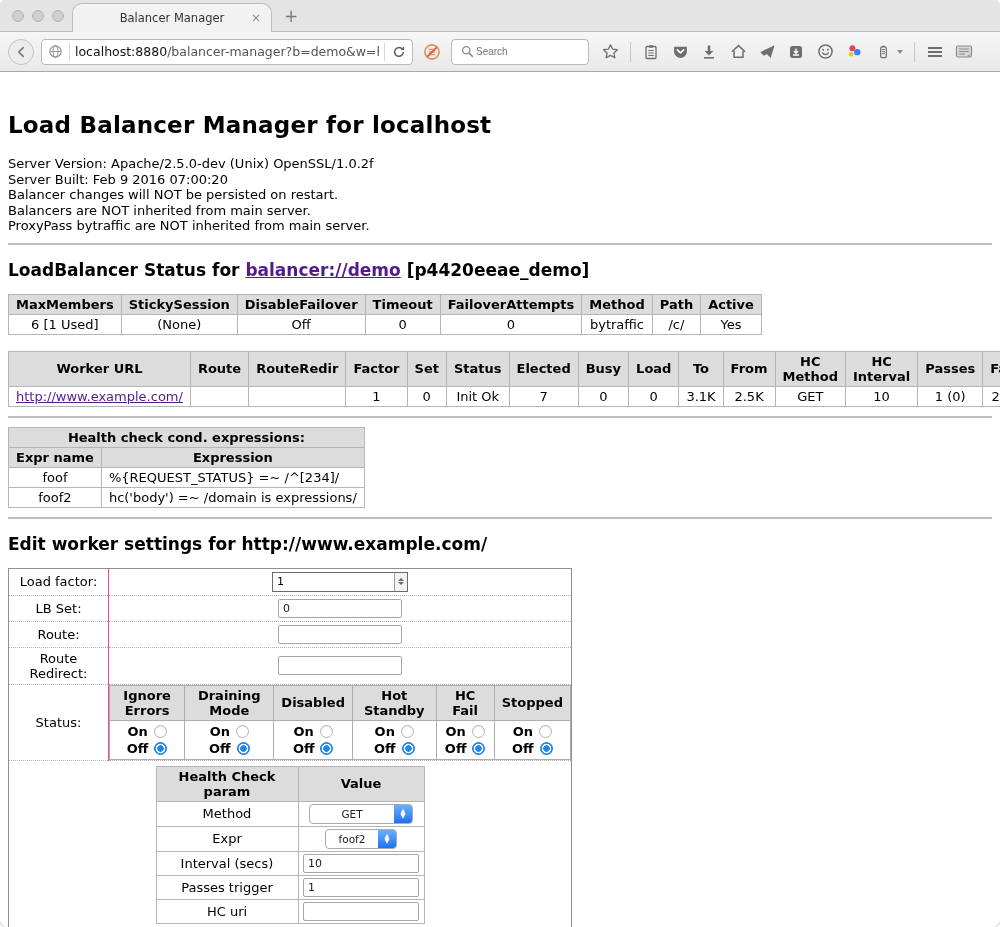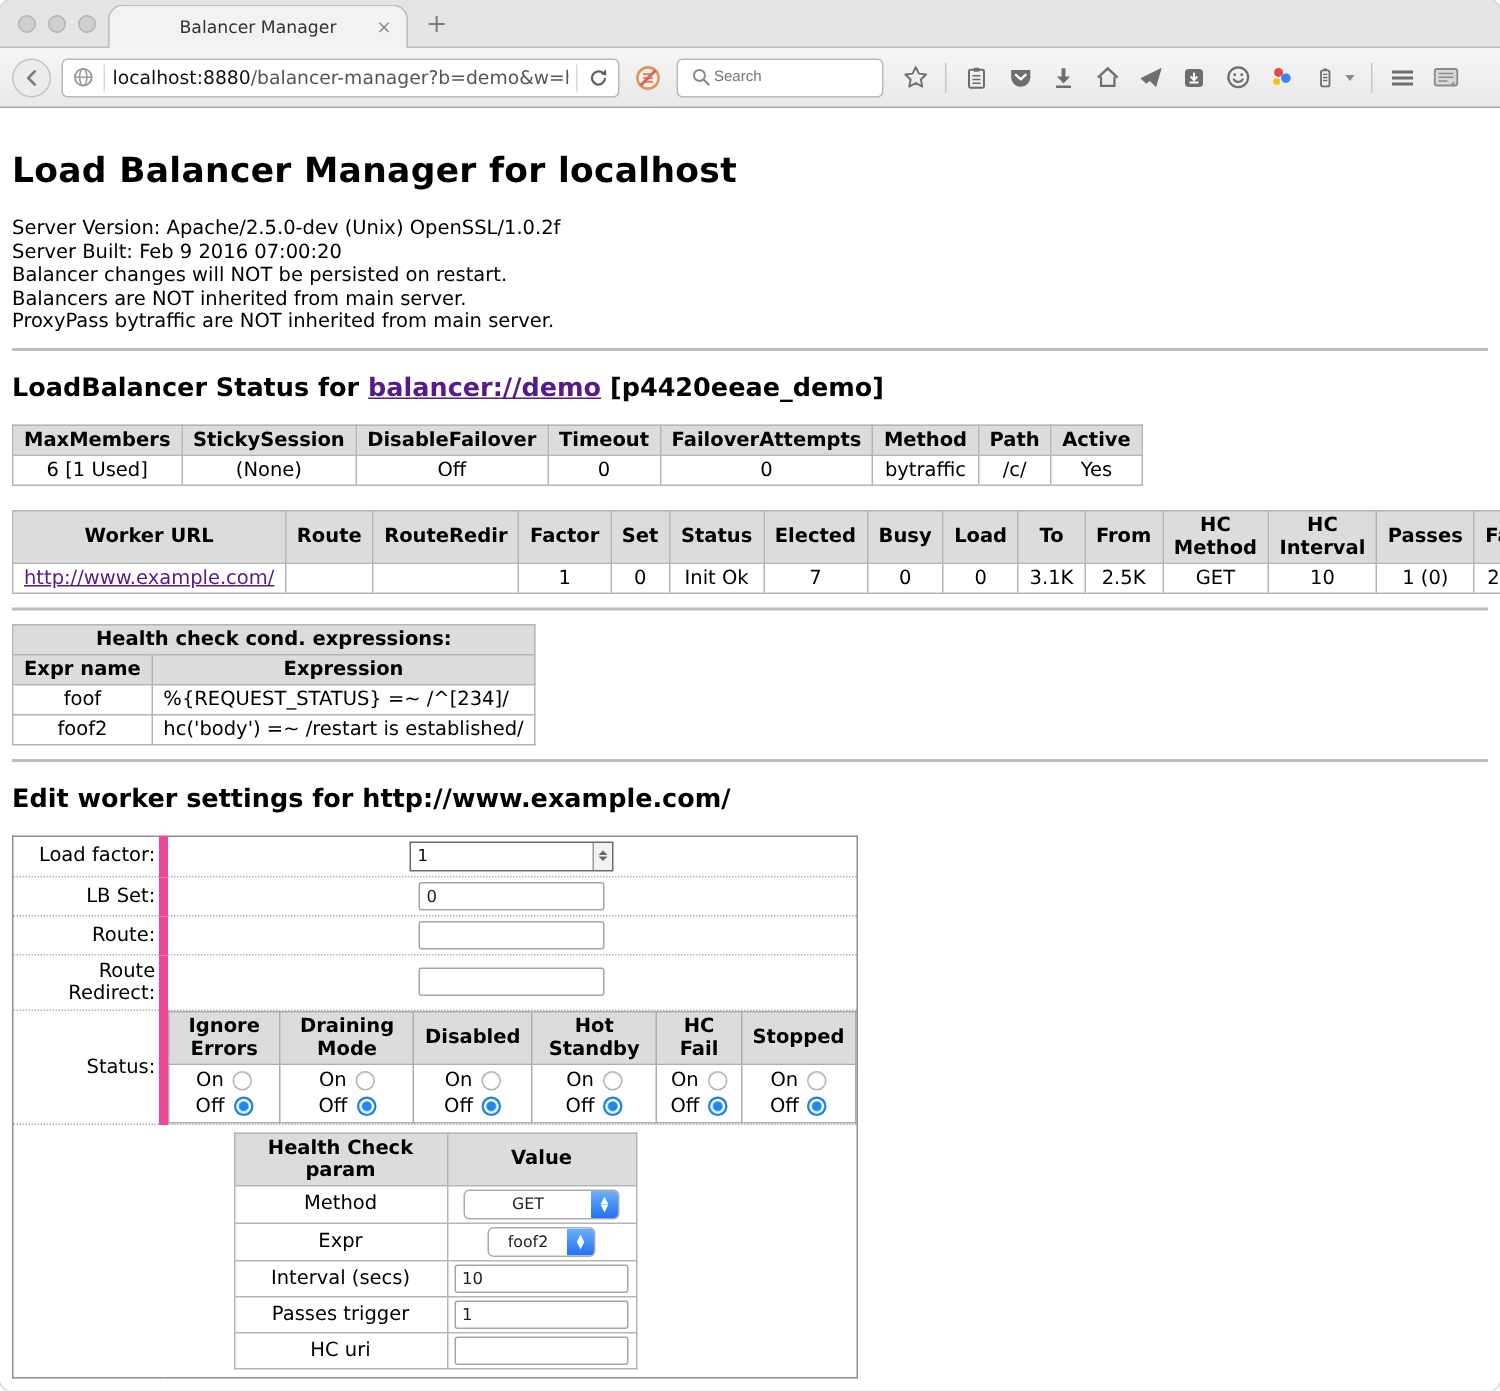--- a/index.html
+++ b/index.html
@@ -32,54 +32,54 @@
                display:flex; align-items:center; padding:0 6px; flex:0 0 auto; }
   .searchbar input { border:none; outline:none; width:100px; font-size:10px; color:#333; background:transparent;
                      font-family:Liberation Sans, sans-serif; }
   .tool-icons { display:flex; align-items:center; margin-left:12px; gap:11px; flex:1 1 auto; }
   .ticon { width:18px; height:18px; display:flex; align-items:center; justify-content:center; }
   .vdiv { width:1px; height:20px; background:#c6c6c6; }
   .caret { width:0; height:0; border-left:3.5px solid transparent; border-right:3.5px solid transparent;
            border-top:4px solid #8a8a8a; margin-left:-6px; }
 
   
-  .page { height:855px; background:#fff; color:#000; padding:1px 8px; overflow:hidden; }
+  .page { height:855px; background:#fff; color:#000; padding:12px 8px; overflow:hidden; }
   h1.pagetitle { font-size:23px; font-weight:bold; margin:28px 0 18px 0; letter-spacing:.2px; }
   .info p { font-size:13px; line-height:15.5px; }
   hr.rule { border:none; height:2px; background:#bdbdbd; margin:9px 0; }
   h3.sub { font-size:17px; font-weight:bold; margin:15px 0 14px 0; }
   a.vlink { color:#551a8b; text-decoration:underline; }
 
   table.tbl { border-collapse:collapse; border:1px solid #848484; font-size:13px; margin:0; }
   table.tbl th, table.tbl td { border:1px solid #b5b5b5; padding:2px 7px; text-align:center; }
   table.tbl th { background:#dcdcdc; font-weight:bold; }
   table.worker { width:984px; margin-top:16px; }
   table.expr { margin-top:2px; }
   table.expr td.exprval { text-align:left; }
 
   
   table.form { width:564px; border-collapse:collapse; border:1px solid #8f8f8f; font-size:13px; margin-top:13px; }
   table.form > tbody > tr > td { padding:3px 2px; }
   table.form > tbody > tr + tr > td { border-top:1px dotted #b2b2b2; }
-  td.flabel { width:100px; text-align:right; border-right:6px solid #ec4899; }
+  td.flabel { width:100px; text-align:center; border-right:1px solid #ec4899; }
   td.fval { text-align:center; }
   .txt { width:124px; height:19px; border:1px solid #a6a6a6; border-radius:2px; font-size:11px;
          padding:1px 4px; font-family:"DejaVu Sans","Liberation Sans",sans-serif; color:#222; }
   .spinwrap { display:inline-flex; width:136px; height:20px; border:1px solid #6b6b6b; background:#fff;
               align-items:stretch; }
   .spinwrap input { flex:1; border:none; outline:none; font-size:11px; padding:1px 4px; min-width:0;
                     font-family:"DejaVu Sans","Liberation Sans",sans-serif; }
   .spinner { width:13px; border-left:1px solid #9d9d9d; background:#f2f2f2; display:flex; flex-direction:column;
              align-items:center; justify-content:center; gap:1px; }
   .spinner i { width:0; height:0; border-left:3px solid transparent; border-right:3px solid transparent; }
   .spinner .up { border-bottom:3.5px solid #666; }
   .spinner .dn { border-top:3.5px solid #666; }
 
   table.inner { border-collapse:collapse; border:1px solid #8f8f8f; font-size:13px; }
-  table.inner th, table.inner td { border:1px solid #adadad; padding:2px 7px; text-align:center; }
+  table.inner th, table.inner td { border:1px solid #adadad; padding:2px 7px; text-align:center;font-weight:bold; }
   table.inner th { background:#dcdcdc; font-weight:bold; }
   td.statuscell { padding:0 !important; border-right:none !important; }
   .radio-line { display:flex; align-items:center; justify-content:center; gap:6px; line-height:17px; }
   .radio { width:13px; height:13px; border-radius:50%; display:inline-block; background:#fff;
            border:1px solid #b3b3b3; box-shadow:inset 0 1px 1px rgba(0,0,0,.08); }
   .radio.sel { border:1px solid #1778e8; background:radial-gradient(circle,#1e87f0 0 3px,#fff 3.6px 4.6px,#35a0ff 5px); }
 
   .hcwrap { text-align:center; }
   table.hc { margin:2px auto; }
   table.hc td.pcol { width:142px; }
@@ -338,21 +338,21 @@
       </thead>
       <tbody>
 
           <tr>
             <td>foof</td>
             <td class="exprval">%{REQUEST_STATUS} =~ /^[234]/</td>
           </tr>
 
           <tr>
             <td>foof2</td>
-            <td class="exprval">hc('body') =~ /restart is established/</td>
+            <td class="exprval">hc('body') =~ /domain is expressions/</td>
           </tr>
         </tbody>
     </table>
 
     <hr class="rule">
 
     <h3 class="sub">Edit worker settings for http://www.example.com/</h3>
 
     <table class="form">
       <tbody>

